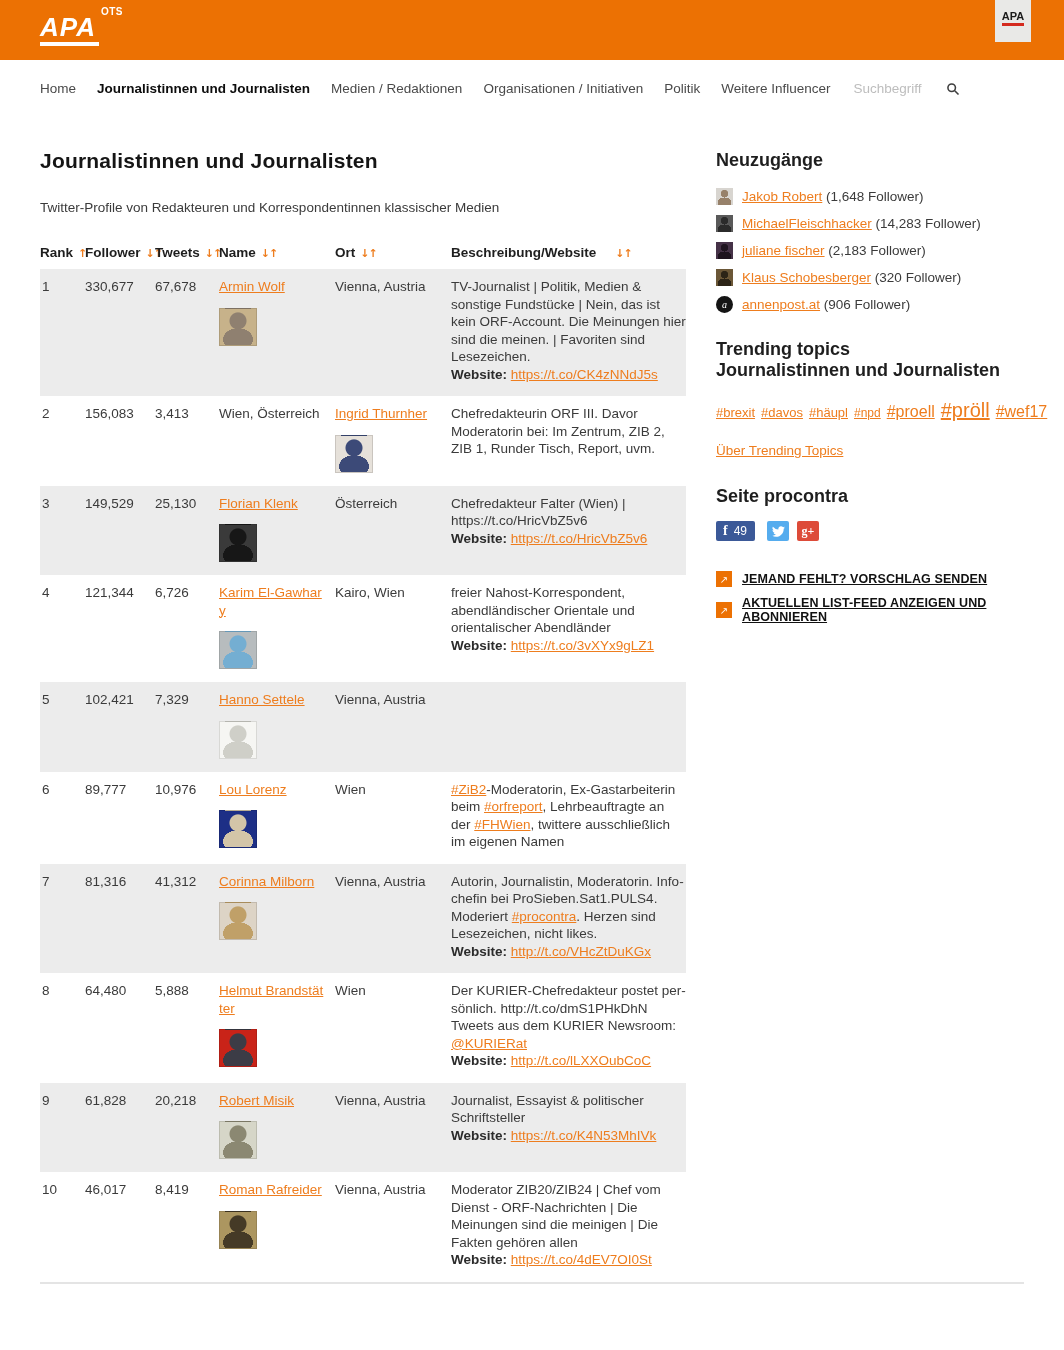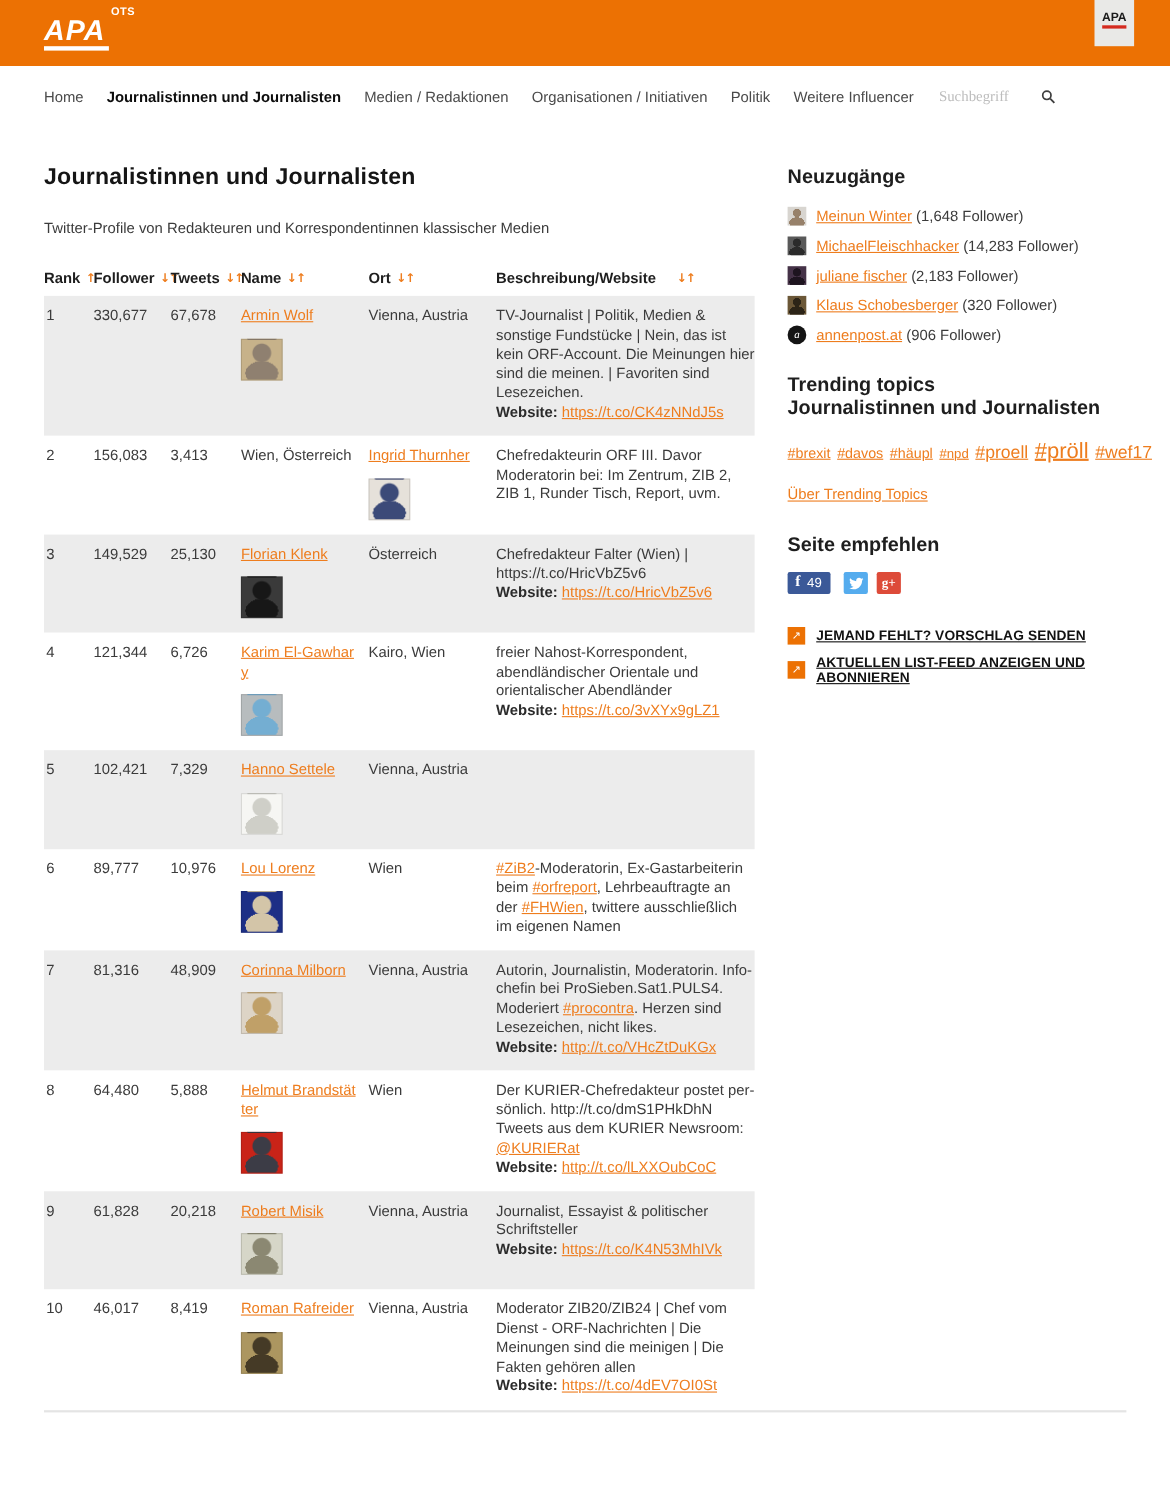--- a/index.html
+++ b/index.html
@@ -24,38 +24,38 @@
   .badge {
     position:absolute; top:0; right:33px; width:36px; height:42px; background:#e9e9e7;
     display:flex; justify-content:center; align-items:flex-start; padding-top:10px;
   }
   .badge-text { font-size:11px; font-weight:bold; color:#1a1a1a; line-height:1.15; border-bottom:3px solid var(--badge-red,#d42a1e); }
 
   
   .navbar { display:flex; align-items:flex-end; gap:21px; height:36px; padding-left:40px; }
   .navbar a { color:#4a4a4a; text-decoration:none; white-space:nowrap; }
   .navbar a.active { color:#0d0d0d; font-weight:bold; }
-  .search { display:flex; align-items:center; gap:16px; margin-left:2px;font-family:Liberation Serif, serif; }
+  .search { display:flex; align-items:center; gap:16px; margin-left:2px; }
   .search input { border:none; outline:none; width:76px; font-size:13.5px; font-family:inherit; color:#333; }
   .search input::placeholder { color:#bdbdbd; }
   .search svg { display:block; }
 
   
   .layout { display:flex; padding:54px 40px 0 40px; gap:30px; }
   .main { width:646px; flex:0 0 646px; }
   .sidebar { width:308px; flex:0 0 308px; }
 
   h1.page-title { font-size:21px; line-height:22px; color:#151515; letter-spacing:.2px; }
   .subtitle { margin-top:28px; color:#3b3b3b; }
 
   
   .tbl { margin-top:30px; }
   .thead, .row { display:grid; grid-template-columns:45px 70px 64px 116px 116px 235px; }
   .thead { padding-bottom:9px; font-weight:bold; color:#1e1e1e; }
-  .thead .hcell { display:flex; align-items:center; gap:5px; cursor:pointer; }
+  .thead .hcell { display:flex; align-items:flex-end; gap:5px; cursor:pointer; }
   .sort { color:var(--link-orange,#ee7d1e); font-family:"DejaVu Sans",sans-serif; font-size:11px; font-weight:bold; letter-spacing:-1px; }
   .hcell.h-desc .sort { margin-left:14px; }
   .row { padding:9px 0 13px; }
   .row.alt { background:#ececec; }
   .cell { padding-right:8px; line-height:17.5px; }
   .c-rank { padding-left:2px; }
   .name-link { color:var(--link-orange,#ee7d1e); text-decoration:underline; word-break:break-all; display:inline; }
   .photo {
     width:38px; height:38px; margin-top:12px; cursor:pointer;
     border:1px solid rgba(0,0,0,.12);
@@ -261,21 +261,21 @@
     <div class="cell c-ort">Wien</div>
     <div class="cell c-desc">
       <span class="desc-text"><a class="ilink">#ZiB2</a><span>-Moderatorin, Ex-Gastarbeiterin beim </span><a class="ilink">#orfreport</a><span>, Lehrbeauftragte an der </span><a class="ilink">#FHWien</a><span>, twittere ausschließlich im ei­genen Namen</span></span>
       
     </div>
   </div>
 
   <div class="row alt">
     <div class="cell c-rank">7</div>
     <div class="cell c-follower">81,316</div>
-    <div class="cell c-tweets">48,909</div>
+    <div class="cell c-tweets">41,312</div>
     <div class="cell c-name">
       <a class="name-link">Corinna Milborn</a>
       <div class="photo" style="--pbg: #ddd4c6; --pfg: #c0a068;"></div>
     </div>
     <div class="cell c-ort">Vienna, Austria</div>
     <div class="cell c-desc">
       <span class="desc-text"><span>Autorin, Journalistin, Moderatorin. Info­chefin bei ProSieben.Sat1.PULS4. Mode­riert </span><a class="ilink">#procontra</a><span>. Herzen sind Lesezei­chen, nicht likes.</span></span>
       <div class="website">
         <span class="wlabel">Website: </span>
         <a class="wlink">http://t.co/VHcZtDuKGx</a>
@@ -338,21 +338,21 @@
   </div>
 </div>
     </div>
   </div>
 
   <div class="sidebar">
     <h3 class="sb-title">Neuzugänge</h3>
     <div class="nz-list">
       <div class="nz-item">
         <span class="nz-avatar" style="--pbg: #d8d5d0; --pfg: #97816a;"></span>
-        <span><a class="nz-link">Meinun Winter</a> <span class="nz-followers">(1,648 Follower)</span></span>
+        <span><a class="nz-link">Jakob Robert</a> <span class="nz-followers">(1,648 Follower)</span></span>
       </div>
       <div class="nz-item">
         <span class="nz-avatar" style="--pbg: #595959; --pfg: #2b2b2b;"></span>
         <span><a class="nz-link">MichaelFleischhacker</a> <span class="nz-followers">(14,283 Follower)</span></span>
       </div>
       <div class="nz-item">
         <span class="nz-avatar" style="--pbg: #453247; --pfg: #1e141f;"></span>
         <span><a class="nz-link">juliane fischer</a> <span class="nz-followers">(2,183 Follower)</span></span>
       </div>
       <div class="nz-item">
@@ -368,21 +368,21 @@
     <div class="trending">
       <h3 class="sb-title">Trending topics</h3>
       <h3 class="sb-title">Journalistinnen und Journalisten</h3>
       <div class="tagcloud">
         <a class="tag t-s">#brexit</a><a class="tag t-s">#davos</a><a class="tag t-s">#häupl</a><a class="tag t-xs">#npd</a><a class="tag t-xl">#proell</a><a class="tag t-l">#pröll</a><a class="tag t-xl">#wef17</a>
       </div>
       <a class="about-link">Über Trending Topics</a>
     </div>
 
     <div class="share">
-      <h3 class="sb-title">Seite empfehlen</h3>
+      <h3 class="sb-title">Seite procontra</h3>
       <div class="share-row">
         <span class="btn-fb">
           <span class="fb-f">f</span>
           <span class="fb-count">49</span>
         </span>
         <span class="btn-tw">
           <svg width="13" height="13" viewBox="0 0 24 24">
               <path fill="#fff" d="M23.95 4.57c-.89.39-1.83.65-2.83.78a4.93 4.93 0 0 0 2.16-2.72c-.95.56-2 .96-3.12 1.18A4.92 4.92 0 0 0 16.57 2.3c-2.72 0-4.92 2.2-4.92 4.92 0 .39.04.76.13 1.12A13.97 13.97 0 0 1 1.64 3.16a4.92 4.92 0 0 0 1.52 6.57 4.9 4.9 0 0 1-2.23-.61v.06c0 2.38 1.7 4.37 3.95 4.83a4.95 4.95 0 0 1-2.21.08 4.93 4.93 0 0 0 4.6 3.42A9.87 9.87 0 0 1 0 19.54a13.94 13.94 0 0 0 7.55 2.21c9.06 0 14-7.5 14-13.99 0-.21 0-.42-.02-.63a9.99 9.99 0 0 0 2.42-2.56z"></path>
             </svg>
         </span>

